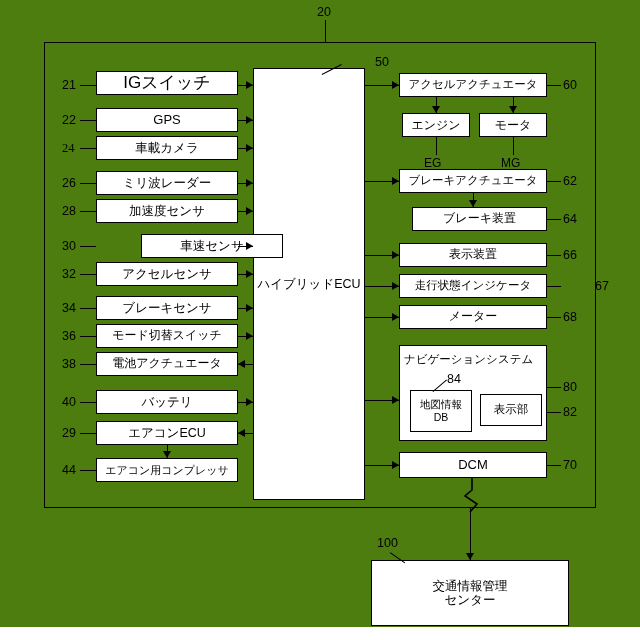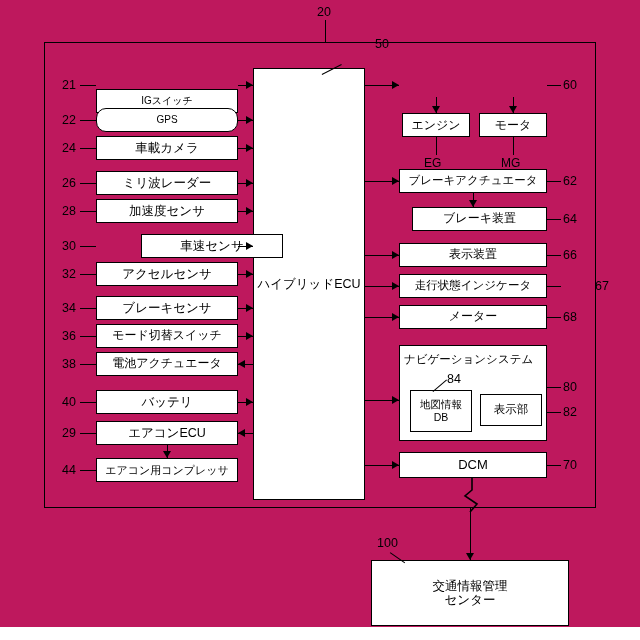--- a/index.html
+++ b/index.html
@@ -7,21 +7,21 @@
     padding: 0;
     background: #ffffff;
   }
   body {
     font-family: "Liberation Sans", sans-serif;
   }
   #canvas {
     position: relative;
     width: 640px;
     height: 627px;
-    background: #be185d;
+    background: #4d7c0f;
     overflow: hidden;
   }
   .box {
     position: absolute;
     border: 1.4px solid #000;
     background: #fff;
     display: flex;
     align-items: center;
     justify-content: center;
     text-align: center;
@@ -90,37 +90,37 @@
 <body>
 
 <div id="canvas">
 
   <div class="num" style="left:317px; top:5px;">20</div>
   <div class="line v" style="left:325px; top:20px; height:22px;"></div>
 
   <div class="outer" style="left:44px; top:42px; width:552px; height:466px;"></div>
 
   <div class="box" style="left:253px; top:68px; width:112px; height:432px; font-size:12.5px;">ハイブリッドECU</div>
-  <div class="num" style="left:343px; top:37px;padding-left:32px;">50</div>
+  <div class="num" style="left:343px; top:55px;padding-left:32px;">50</div>
   <div class="line" style="left:322px; top:74px; width:22px; height:1.4px; transform:rotate(-27deg); transform-origin:left center;"></div>
 
-  <div class="box" style="left:96px; top:89px; width:142px; height:24px; font-size:10px;">IGスイッチ</div>
+  <div class="box" style="left:96px; top:71px; width:142px; height:24px; font-size:17px;">IGスイッチ</div>
   <div class="num" style="left:62px; top:78px;">21</div>
   <div class="line h" style="left:80px; top:85px; width:16px;"></div>
   <div class="line h" style="left:238px; top:85px; width:15px;"></div>
   <div class="arrow-right" style="left:246px; top:80.5px;"></div>
 
-  <div class="box" style="left:96px; top:108px; width:142px; height:24px; font-size:10px;border-radius:10px;">GPS</div>
+  <div class="box" style="left:96px; top:108px; width:142px; height:24px; font-size:13px;">GPS</div>
   <div class="num" style="left:62px; top:113px;">22</div>
   <div class="line h" style="left:80px; top:120px; width:16px;"></div>
   <div class="line h" style="left:238px; top:120px; width:15px;"></div>
   <div class="arrow-right" style="left:246px; top:115.5px;"></div>
 
   <div class="box" style="left:96px; top:136px; width:142px; height:24px; font-size:12.5px;">車載カメラ</div>
-  <div class="num" style="left:62px; top:141px;">24</div>
+  <div class="num" style="left:62px; top:141px;font-family:Liberation Serif, serif;">24</div>
   <div class="line h" style="left:80px; top:148px; width:16px;"></div>
   <div class="line h" style="left:238px; top:148px; width:15px;"></div>
   <div class="arrow-right" style="left:246px; top:143.5px;"></div>
 
   <div class="box" style="left:96px; top:171px; width:142px; height:24px; font-size:12.5px;">ミリ波レーダー</div>
   <div class="num" style="left:62px; top:176px;">26</div>
   <div class="line h" style="left:80px; top:183px; width:16px;"></div>
   <div class="line h" style="left:238px; top:183px; width:15px;"></div>
   <div class="arrow-right" style="left:246px; top:178.5px;"></div>
 
@@ -171,20 +171,21 @@
   <div class="line h" style="left:80px; top:433px; width:16px;"></div>
   <div class="line h" style="left:238px; top:433px; width:15px;"></div>
   <div class="arrow-left" style="left:238px; top:428.5px;"></div>
 
   <div class="box" style="left:96px; top:458px; width:142px; height:24px; font-size:11px;">エアコン用コンプレッサ</div>
   <div class="num" style="left:62px; top:463px;">44</div>
   <div class="line h" style="left:80px; top:470px; width:16px;"></div>
   <div class="line v" style="left:167px; top:445px; height:13px;"></div>
   <div class="arrow-down" style="left:163px; top:451px;"></div>
 
+  <div class="box" style="left:399px; top:73px; width:148px; height:24px; font-size:11.5px;">アクセルアクチュエータ</div>
   <div class="num" style="left:563px; top:78px;">60</div>
   <div class="line h" style="left:547px; top:85px; width:14px;"></div>
   <div class="line h" style="left:365px; top:85px; width:34px;"></div>
   <div class="arrow-right" style="left:392px; top:80.5px;"></div>
 
   <div class="small-box" style="left:402px; top:113px; width:68px; height:24px; font-size:12px;">エンジン</div>
   <div class="small-box" style="left:479px; top:113px; width:68px; height:24px; font-size:12px;">モータ</div>
   <div class="line v" style="left:436px; top:97px; height:16px;"></div>
   <div class="arrow-down" style="left:432px; top:106px;"></div>
   <div class="line v" style="left:513px; top:97px; height:16px;"></div>

